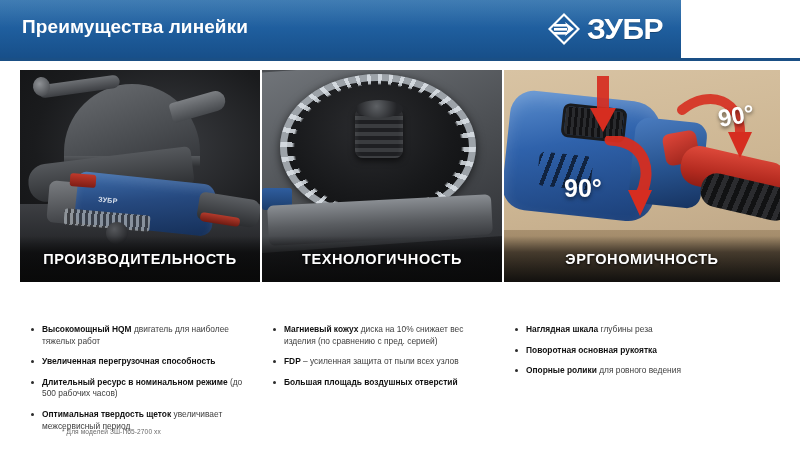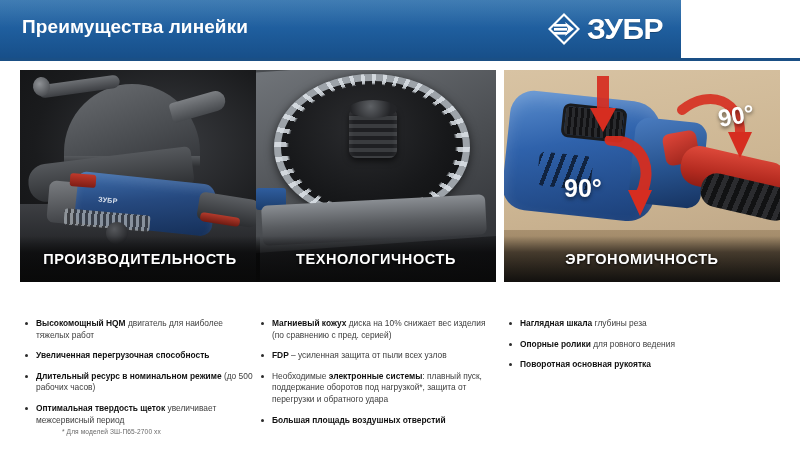--- a/index.html
+++ b/index.html
@@ -81,21 +81,21 @@
     top: 70px;
     width: 800px;
     height: 345px;
   }
   .card {
     position: absolute;
     top: 0;
     width: 240px;
   }
   .card-1 { left: 20px; }
-  .card-2 { left: 256px; }
+  .card-2 { left: 262px; }
   .card-3 { left: 504px; width: 276px; }
 
   .photo {
     position: relative;
     width: 100%;
     height: 212px;
     overflow: hidden;
     background: #111;
   }
   .photo-caption {
@@ -331,21 +331,21 @@
   .ph3 .deg-right {
     position: absolute; left: 214px; top: 32px;
     color: #ffffff; font-size: 24px; font-weight: bold;
     text-shadow: 0 2px 4px rgba(0,0,0,0.55);
     transform: rotate(-10deg);
     z-index: 5;
   }
 
   
   .bullets {
-    margin: 4px;
+    margin: 10px;
     padding: 32px 0 0 0;
     list-style: none;
   }
   .bullet {
     position: relative;
     padding-left: 12px;
     margin-bottom: 9px;
     font-size: 8.4px;
     line-height: 11.6px;
     color: #3d3d3d;
@@ -434,21 +434,20 @@
       <div class="hub"></div>
       <div class="hub-top"></div>
       <div class="bluebit"></div>
       <div class="shoe"></div>
       <div class="photo-caption">ТЕХНОЛОГИЧНОСТЬ</div>
     </div>
 
     <ul class="bullets">
       <li class="bullet"><span class="b">Магниевый кожух </span><span>диска на 10% снижает вес изделия (по сравнению с пред. серией)</span></li>
       <li class="bullet"><span class="b">FDP </span><span>– усиленная защита от пыли всех узлов</span></li>
-      <li class="bullet"><span>Необходимые </span><span class="b">электронные системы</span><span>: плавный пуск, поддержание оборотов под нагрузкой*, защита от перегрузки и обратного удара</span></li>
       <li class="bullet"><span class="b">Большая площадь воздушных отверстий</span><span></span></li>
     </ul>
   </div>
 
   <div class="card card-3">
     <div class="photo ph3">
       <div class="bench"></div>
       <div class="gbody"></div>
       <div class="gneck"></div>
       <div class="vents"></div>
@@ -476,20 +475,20 @@
         </svg>
       </div>
       <div class="deg-left">90°</div>
       <div class="deg-right">90°</div>
 
       <div class="photo-caption">ЭРГОНОМИЧНОСТЬ</div>
     </div>
 
     <ul class="bullets">
       <li class="bullet"><span class="b">Наглядная шкала </span><span>глубины реза</span></li>
+      <li class="bullet"><span class="b">Поворотная основная рукоятка</span><span></span></li>
       <li class="bullet"><span class="b">Опорные ролики </span><span>для ровного ведения</span></li>
-      <li class="bullet"><span class="b">Поворотная основная рукоятка</span><span></span></li>
     </ul>
   </div>
 
 </div>
 
 <div class="footnote">* Для моделей ЗШ-П65-2700 хх</div>
 
 </body></html>

